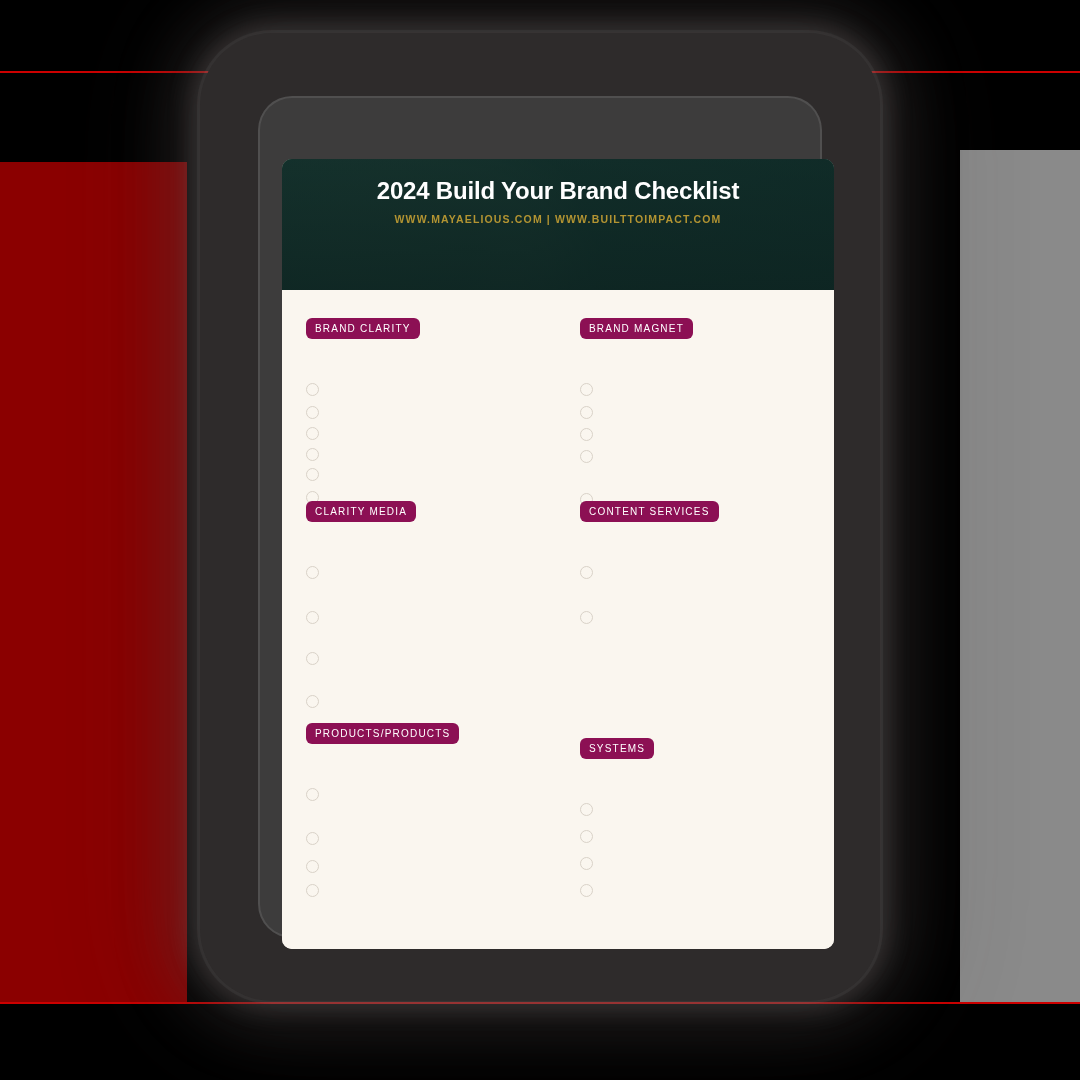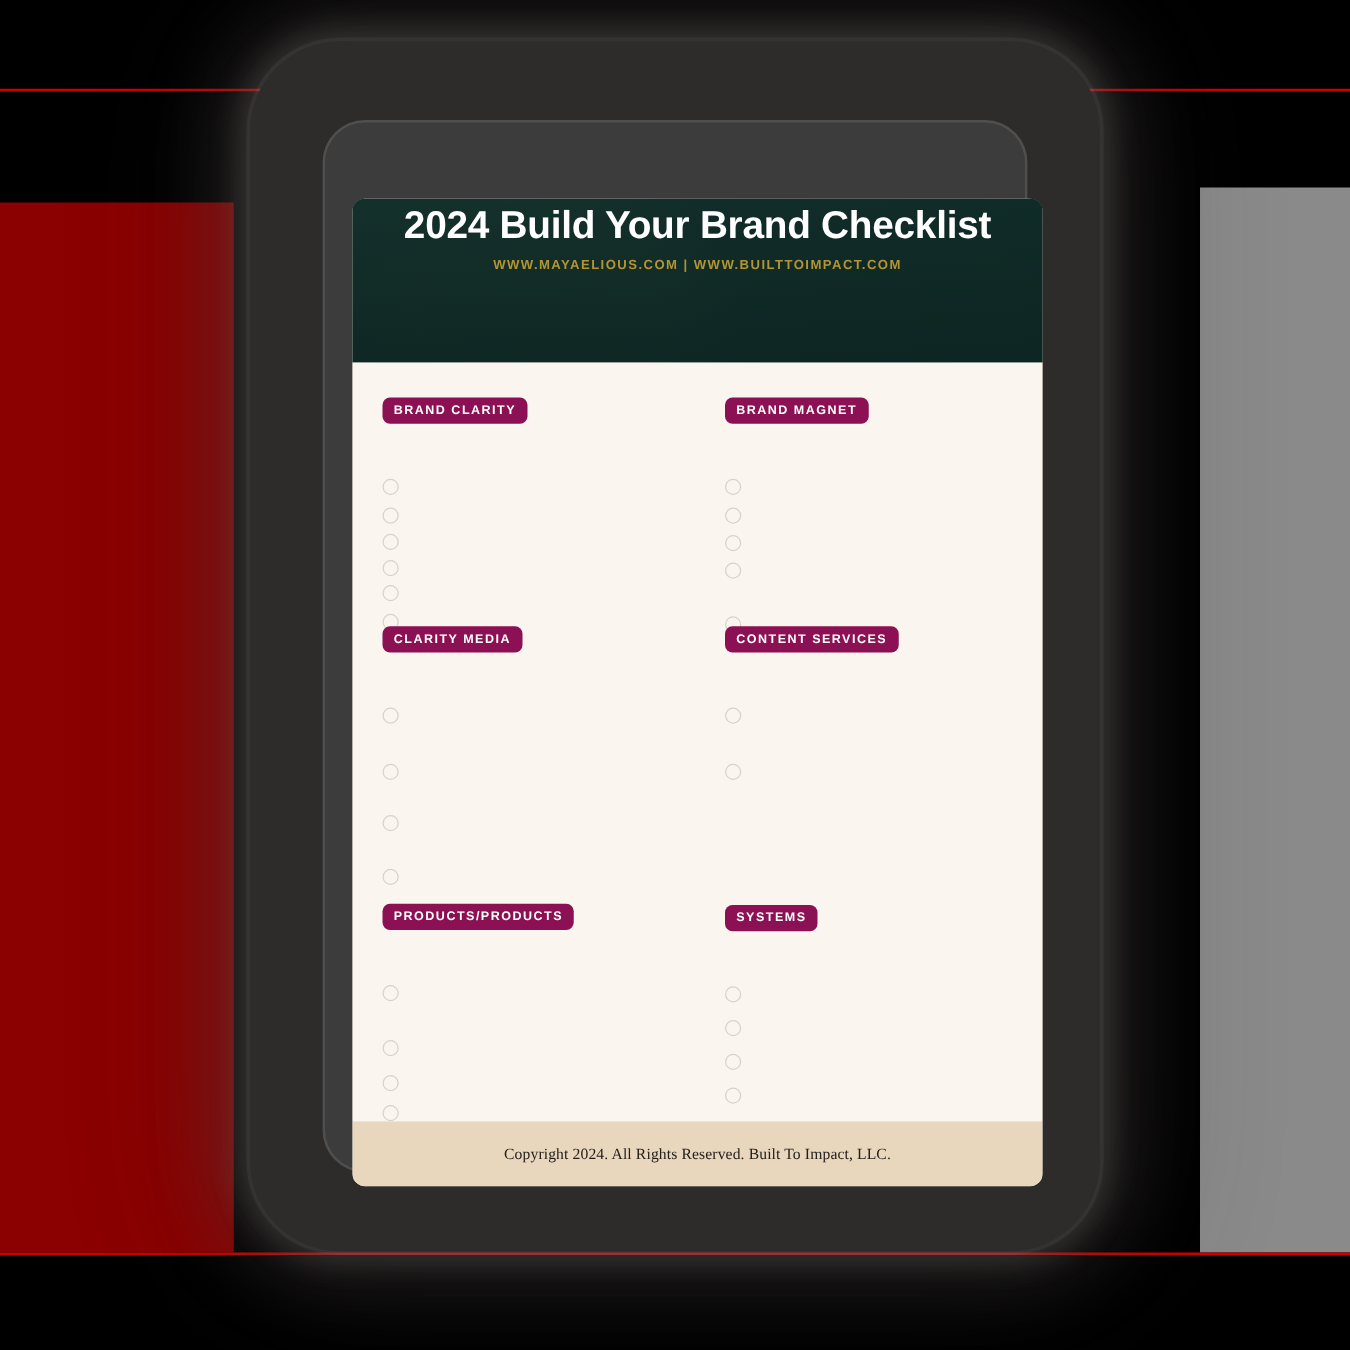--- a/index.html
+++ b/index.html
@@ -103,23 +103,24 @@
   }
   #doc-header::after {
     content: "";
     position: absolute;
     inset: 0;
     background: linear-gradient(180deg, rgba(16,44,40,0.55), rgba(13,36,33,0.78));
   }
   #doc-header > * { position: relative; z-index: 2; }
   #doc-title {
     margin: 0;
+    padding-top: 16px;
     text-align: center;
     color: #ffffff;
-    font-size: 31px;
+    font-size: 24px;
     line-height: 1.33;
     font-weight: 700;
     letter-spacing: -0.2px;
   }
   #doc-subtitle {
     margin: 6px 0 2px 0;
     text-align: center;
     color: #b39432;
     font-size: 10.5px;
     font-weight: 700;
@@ -133,21 +134,21 @@
     position: relative;
   }
   .section {
     position: absolute;
   }
   .section-badge {
     display: inline-block;
     background: #8c1054;
     color: #ffffff;
     font-size: 10px;
-    font-weight: 700;
+    font-weight: 400;
     letter-spacing: 1.2px;
     padding: 5px 9px 5px 9px;
     border-radius: 6px;
     white-space: nowrap;
   }
   .items {
     position: relative;
     margin-top: 8px;
   }
   .item {
@@ -298,39 +299,36 @@
               </div>
               <div class="item" style="top: 108px;">
                 <span class="checkbox"></span>
                 <span class="item-label"></span>
               </div>
               <div class="item" style="top: 132px;">
                 <span class="checkbox"></span>
                 <span class="item-label"></span>
               </div>
             </div></div>
-          <div class="section col-right" style="top: 434px;"><div class="section-badge">SYSTEMS</div><div class="items">
+          <div class="section col-right" style="top: 448px;"><div class="section-badge">SYSTEMS</div><div class="items">
               <div class="item" style="top: 36px;">
                 <span class="checkbox"></span>
                 <span class="item-label"></span>
               </div>
               <div class="item" style="top: 63px;">
                 <span class="checkbox"></span>
                 <span class="item-label"></span>
               </div>
               <div class="item" style="top: 90px;">
                 <span class="checkbox"></span>
                 <span class="item-label"></span>
               </div>
               <div class="item" style="top: 117px;">
                 <span class="checkbox"></span>
                 <span class="item-label"></span>
               </div>
             </div></div>
         </div>
 
-      <div id="doc-footer">
-        <span id="doc-footer-text">Copyright 2024. All Rights Reserved. Built To Impact, LLC.</span>
-      </div>
 
     </div>
   </div>
 </div>
 
 </body></html>

